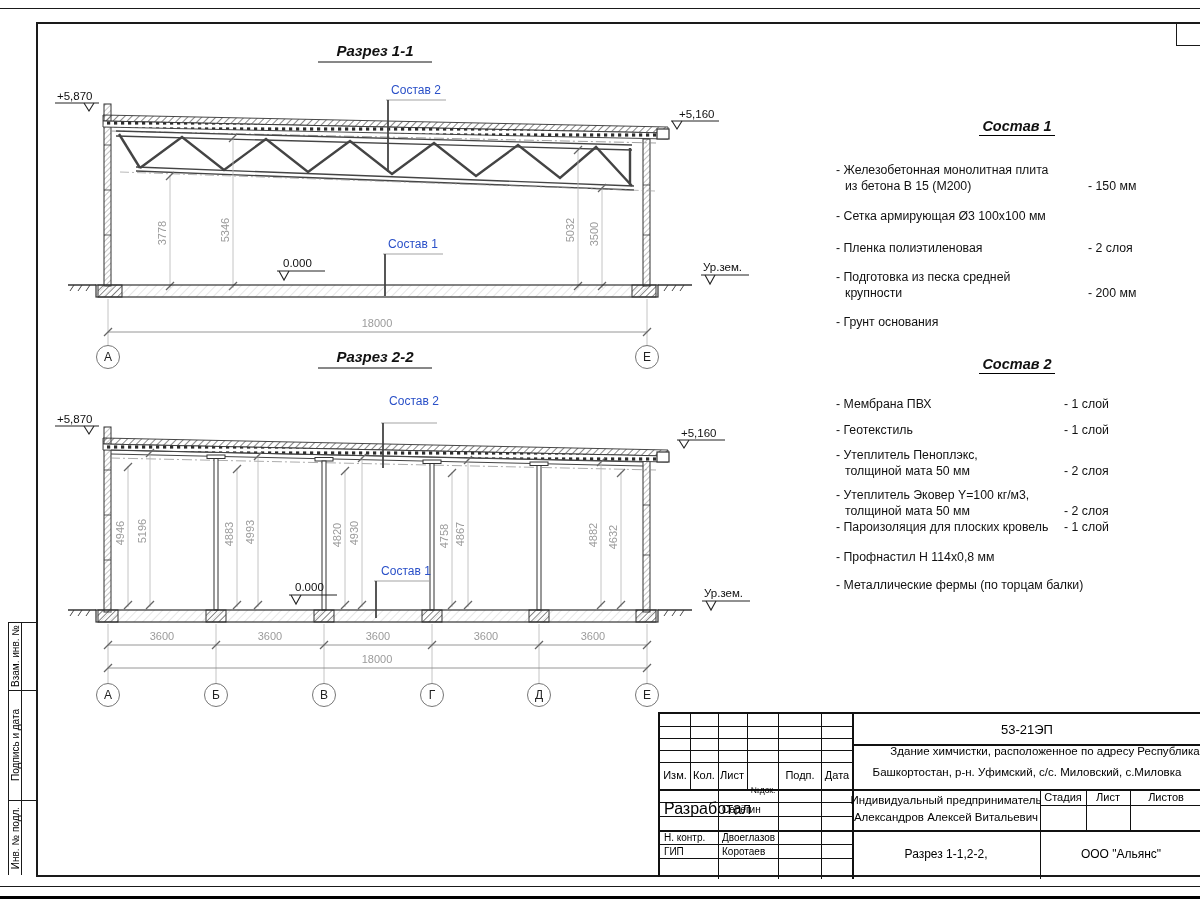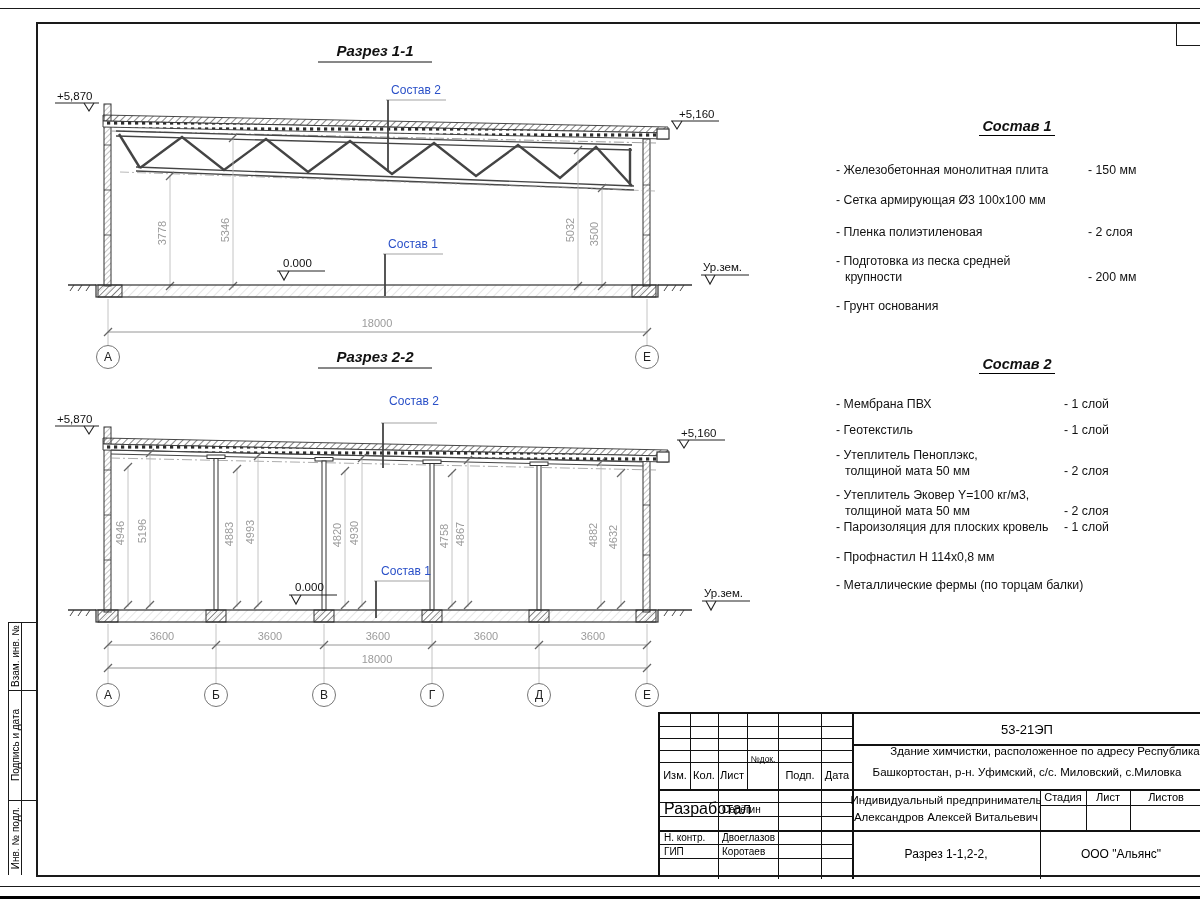--- a/index.html
+++ b/index.html
@@ -329,21 +329,21 @@
       <text class="axis" x="539" y="699" text-anchor="middle">Д</text>
       <circle cx="647" cy="695" r="11.5" fill="#fff" stroke="#777" stroke-width="1"></circle>
       <text class="axis" x="647" y="699" text-anchor="middle">Е</text>
     </g>
   </g>
 </svg>
 
 <div class="complist comp1" style="left:836px;top:118px;">
   <div class="ctitle"><span>Состав 1</span></div>
   <div class="citem" style="margin-top:28px;">
-    <div class="cname"><span>- Железобетонная  монолитная плита</span></div>
+    <div class="cname"><span>- Железобетонная  монолитная плита</span><span class="l2">из бетона В 15 (М200)</span></div>
     <div class="cval">- 150 мм</div>
   </div>
   <div class="citem" style="margin-top:14px;">
     <div class="cname"><span>- Сетка армирующая Ø3 100х100 мм</span></div>
   </div>
   <div class="citem" style="margin-top:16px;">
     <div class="cname"><span>- Пленка полиэтиленовая</span></div>
     <div class="cval">-  2 слоя</div>
   </div>
   <div class="citem" style="margin-top:13px;">
@@ -406,21 +406,21 @@
   <div class="tbl" style="left:0;top:88px;width:192px;height:1px;"></div>
   <div class="tbl" style="left:0;top:102px;width:192px;height:1px;"></div>
   <div class="tbl" style="left:380px;top:91px;width:162px;height:1px;"></div>
   <div class="tbl" style="left:0;top:116px;width:542px;height:2px;"></div>
   <div class="tbl" style="left:0;top:130px;width:192px;height:1px;"></div>
   <div class="tbl" style="left:0;top:144px;width:192px;height:1px;"></div>
 
   <div class="tbt" style="left:15px;top:61px;">Изм.</div>
   <div class="tbt" style="left:44px;top:61px;">Кол.</div>
   <div class="tbt" style="left:72px;top:61px;">Лист</div>
-  <div class="tbt" style="left:103px;top:45px;font-size:8.5px;">№док.</div>
+  <div class="tbt" style="left:103px;top:76px;font-size:8.5px;">№док.</div>
   <div class="tbt" style="left:140px;top:61px;">Подп.</div>
   <div class="tbt" style="left:177px;top:61px;">Дата</div>
 
   <div class="tbt-left" style="left:4px;top:95px;font-size:16px;">Разработал</div>
   <div class="tbt-left" style="left:62px;top:95px;font-size:10px;">Серёгин</div>
   <div class="tbt-left" style="left:4px;top:123px;font-size:10px;">Н. контр.</div>
   <div class="tbt-left" style="left:62px;top:123px;font-size:10px;">Двоеглазов</div>
   <div class="tbt-left" style="left:4px;top:137px;font-size:10px;">ГИП</div>
   <div class="tbt-left" style="left:62px;top:137px;font-size:10px;">Коротаев</div>
 

